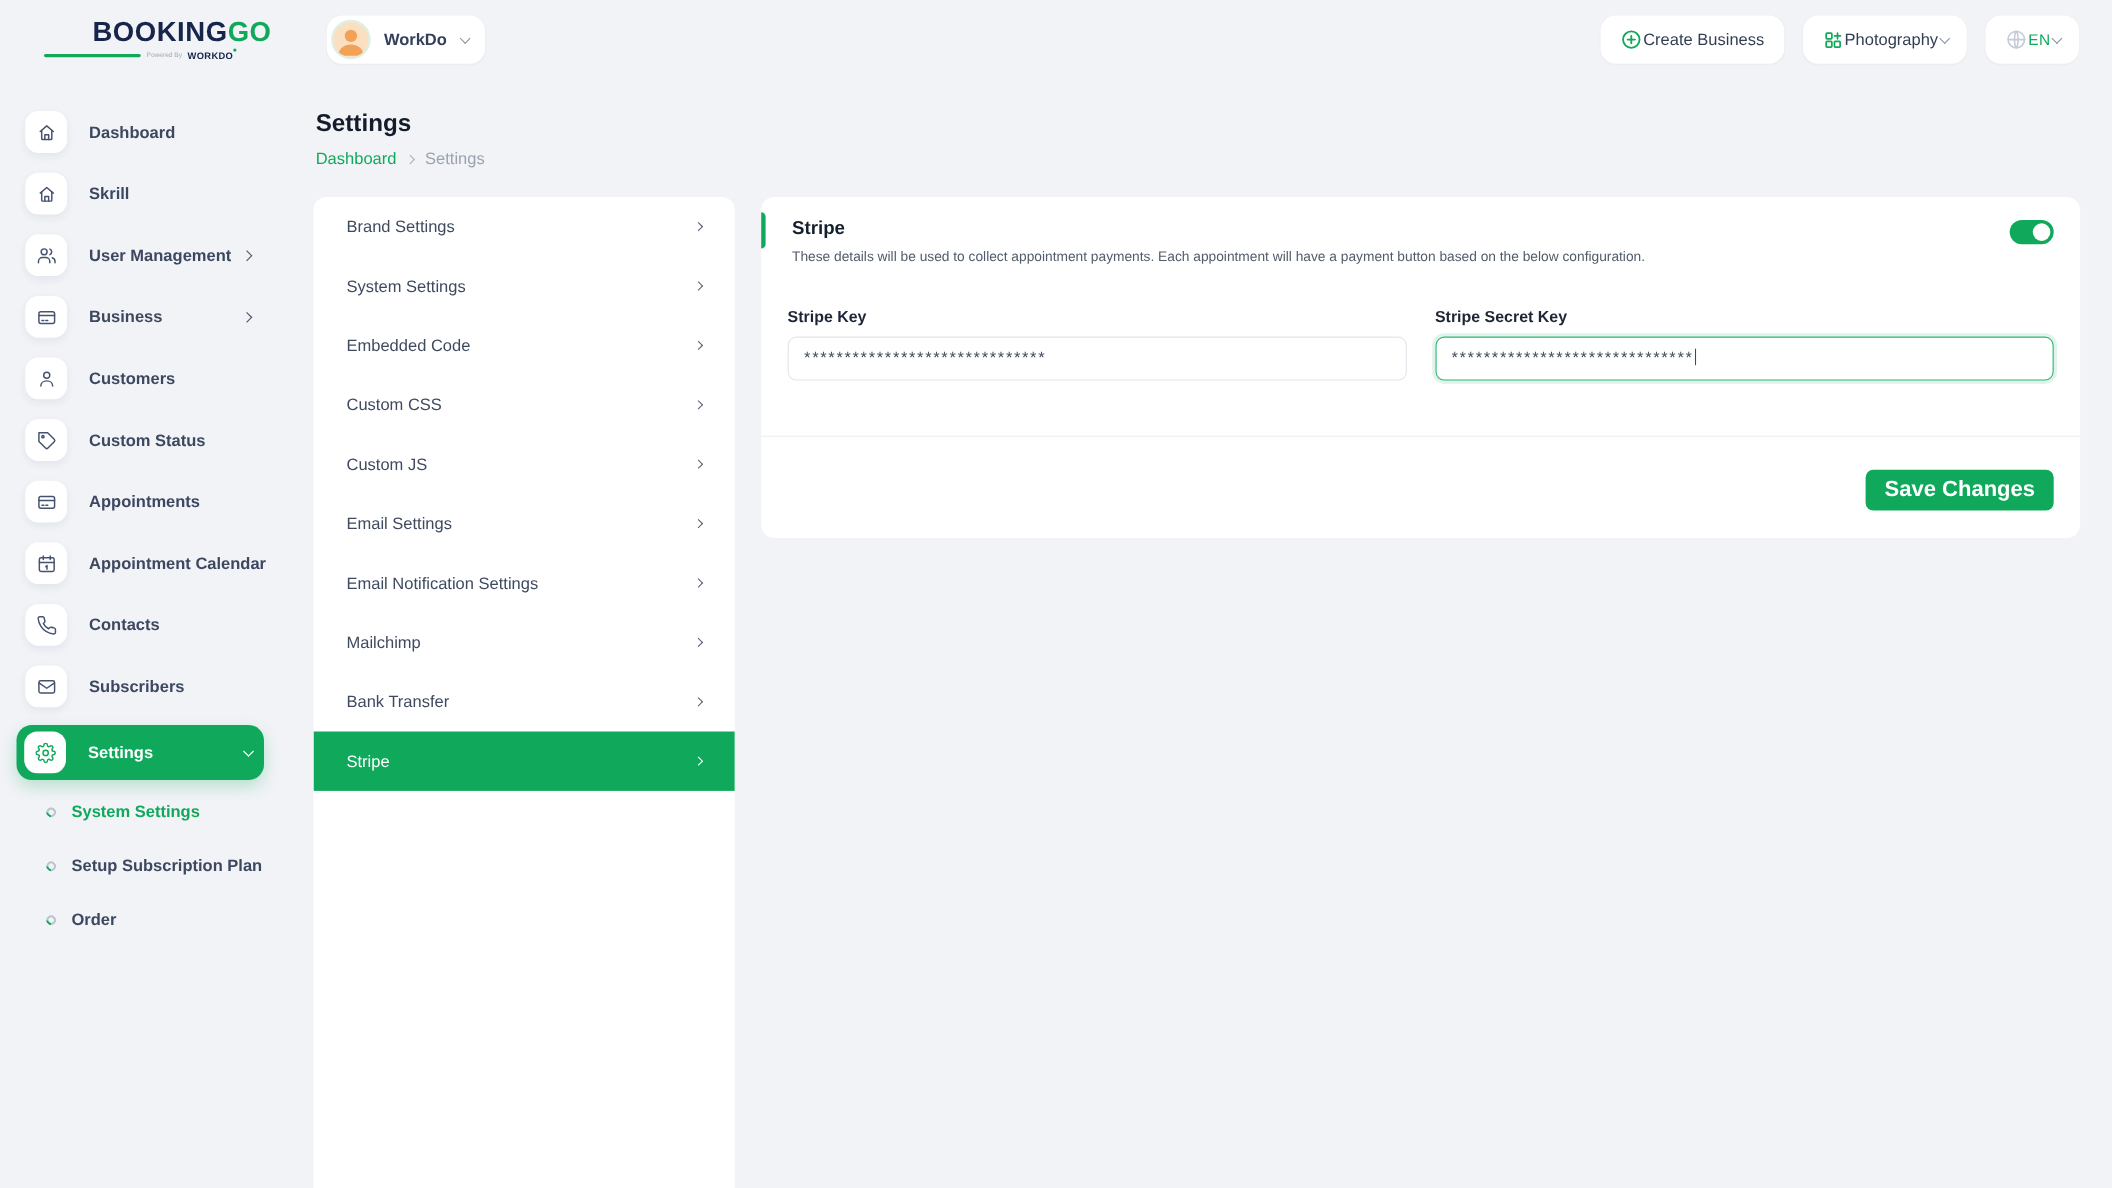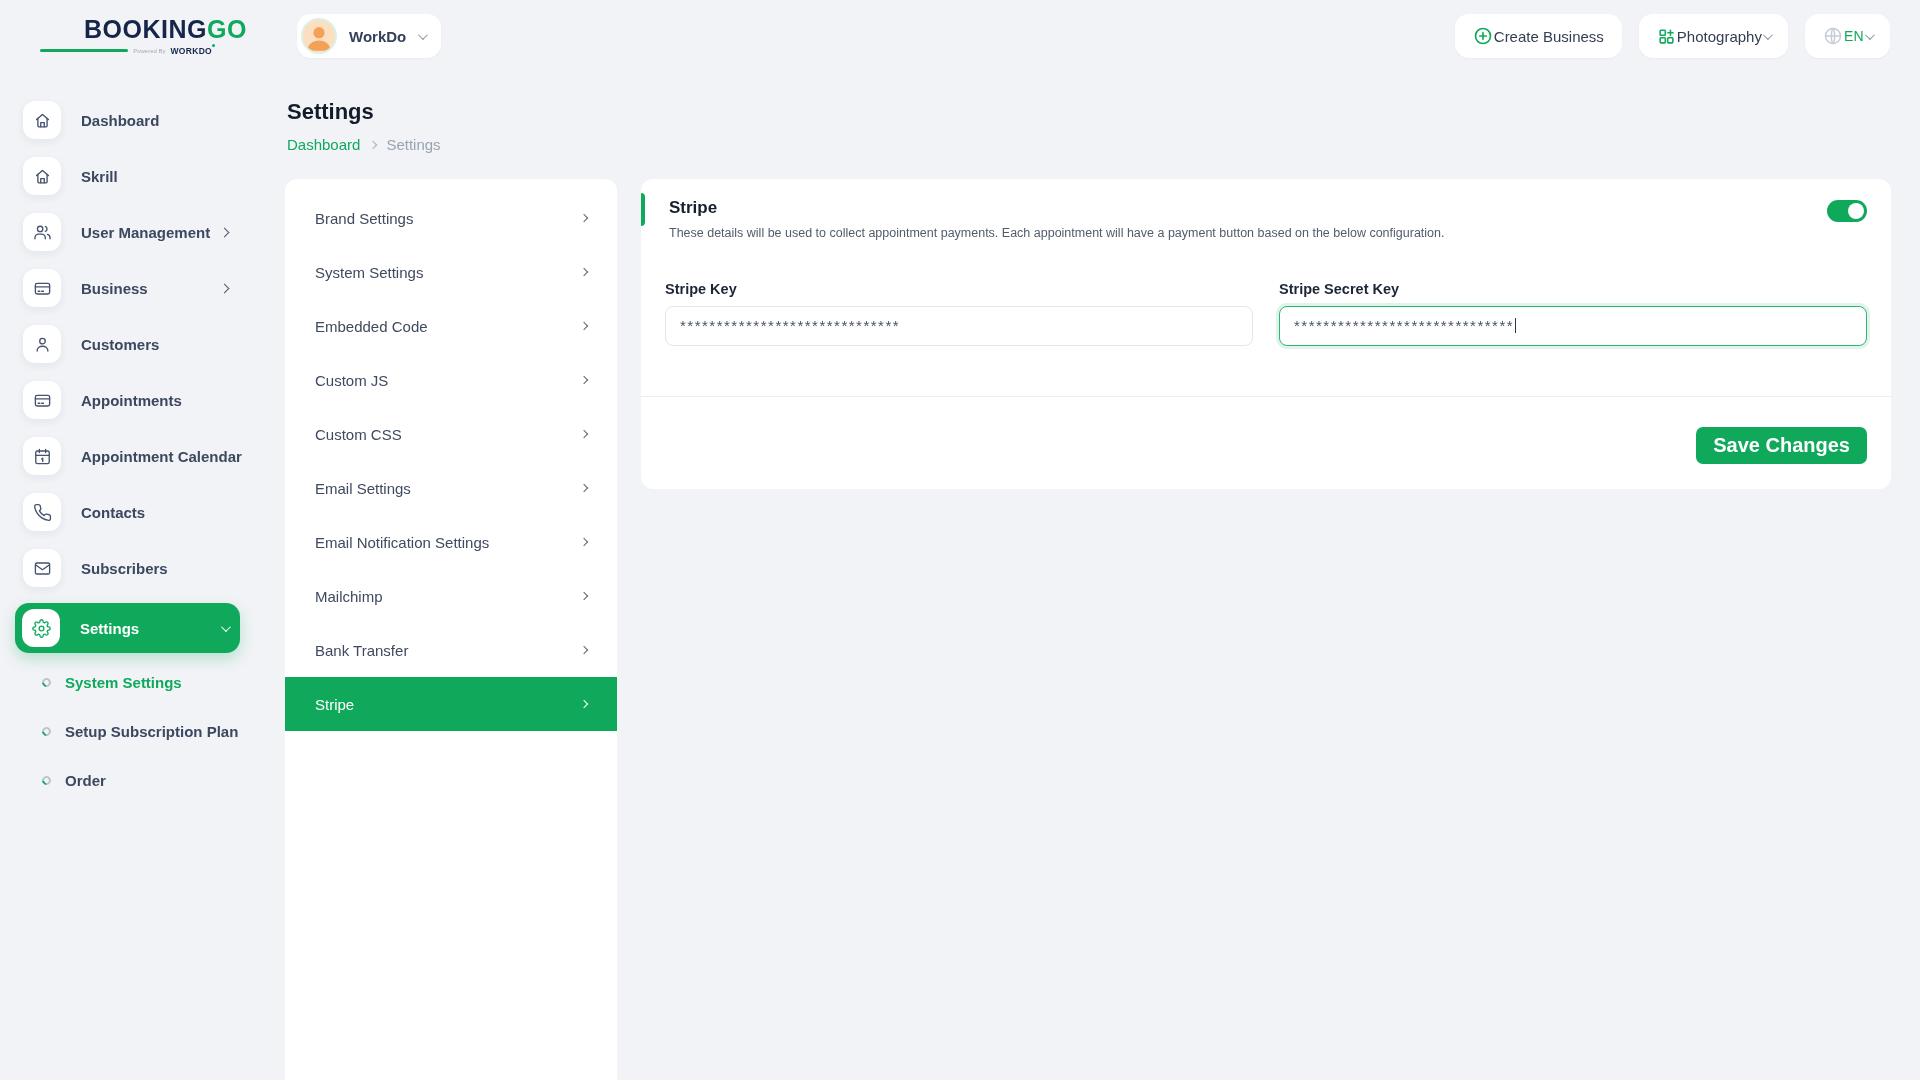--- a/index.html
+++ b/index.html
@@ -92,22 +92,22 @@
   .content{position:absolute;left:285px;top:72px;right:29px;bottom:0;}
   .page-title{margin:26px 0 0 2px;font-size:22px;font-weight:700;color:#141b2a;line-height:28px;}
   .breadcrumb{display:flex;align-items:center;gap:10px;margin:8px 0 0 2px;font-size:15px;height:21px;}
   .breadcrumb .home{color:var(--primary);cursor:pointer;}
   .breadcrumb .chev{border-color:#aab1bd;width:6px;height:6px;}
   .breadcrumb .current{color:var(--muted);}
 
   .columns{display:flex;gap:24px;align-items:flex-start;margin-top:24px;height:calc(100% - 107px);}
 
   .menu-card{
-    width:332px;background:#fff;border-radius:12px 12px 0 0;height:100%;
-    padding-top:12px;overflow:hidden;flex:0 0 auto;
+    width:383px;background:#fff;border-radius:12px 12px 0 0;height:100%;
+    padding-top:0;overflow:hidden;flex:0 0 auto;
   }
   .menu-item{
     height:54px;display:flex;align-items:center;justify-content:space-between;
     padding:0 30px;font-size:15px;color:#3f4a5f;cursor:pointer;
   }
   .menu-item .chev{width:6px;height:6px;border-color:#5b6575;}
   .menu-item.active{background:var(--primary);color:#fff;}
   .menu-item.active .chev{border-color:#fff;}
 
   .panel-card{flex:1;background:#fff;border-radius:12px;position:relative;}
@@ -249,20 +249,29 @@
           <svg viewBox="0 0 24 24" fill="none" stroke-linecap="round" stroke-linejoin="round">
             <circle cx="12" cy="7.8" r="3.5"></circle>
             <path d="M5.2 20.2c0-3.7 3-6 6.8-6s6.8 2.3 6.8 6"></path>
           </svg>
         </span>
         <span class="side-label">Customers</span>
       </div>
       <div class="side-item">
         <span class="icon-box">
           <svg viewBox="0 0 24 24" fill="none" stroke-linecap="round" stroke-linejoin="round">
+            <path d="M20.6 13.4L13.4 20.6a2 2 0 0 1-2.8 0L3 13V3h10l7.6 7.6a2 2 0 0 1 0 2.8z"></path>
+            <circle cx="7.6" cy="7.6" r="1.3"></circle>
+          </svg>
+        </span>
+        <span class="side-label">Custom Status</span>
+      </div>
+      <div class="side-item">
+        <span class="icon-box">
+          <svg viewBox="0 0 24 24" fill="none" stroke-linecap="round" stroke-linejoin="round">
             <rect x="3" y="5.5" width="18" height="13.5" rx="2.2"></rect>
             <path d="M3 10h18"></path>
             <path d="M6.5 15.5h2.2M11 15.5h2.2"></path>
           </svg>
         </span>
         <span class="side-label">Appointments</span>
       </div>
       <div class="side-item">
         <span class="icon-box">
           <svg viewBox="0 0 24 24" fill="none" stroke-linecap="round" stroke-linejoin="round">
@@ -333,25 +342,25 @@
         </div>
         <div class="menu-item">
           <span>System Settings</span>
           <span class="chev right"></span>
         </div>
         <div class="menu-item">
           <span>Embedded Code</span>
           <span class="chev right"></span>
         </div>
         <div class="menu-item">
+          <span>Custom CSS</span>
+          <span class="chev right"></span>
+        </div>
+        <div class="menu-item">
           <span>Custom JS</span>
-          <span class="chev right"></span>
-        </div>
-        <div class="menu-item">
-          <span>Custom CSS</span>
           <span class="chev right"></span>
         </div>
         <div class="menu-item">
           <span>Email Settings</span>
           <span class="chev right"></span>
         </div>
         <div class="menu-item">
           <span>Email Notification Settings</span>
           <span class="chev right"></span>
         </div>

